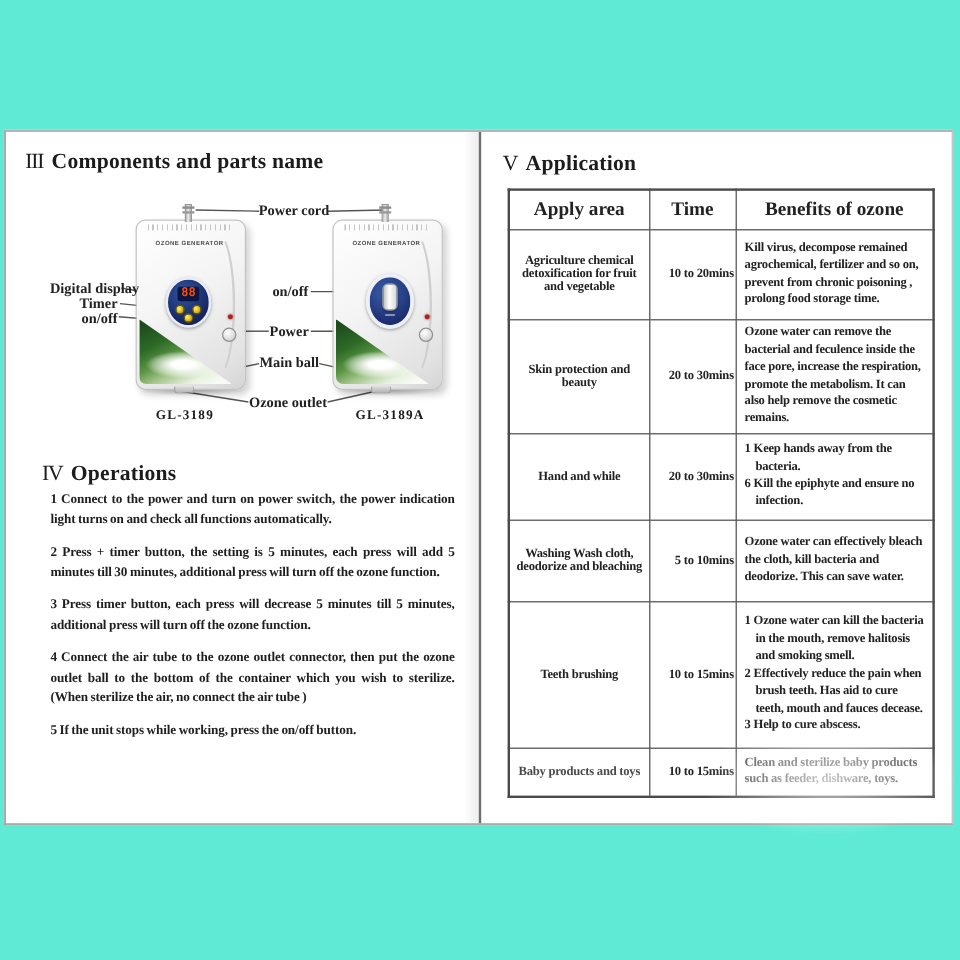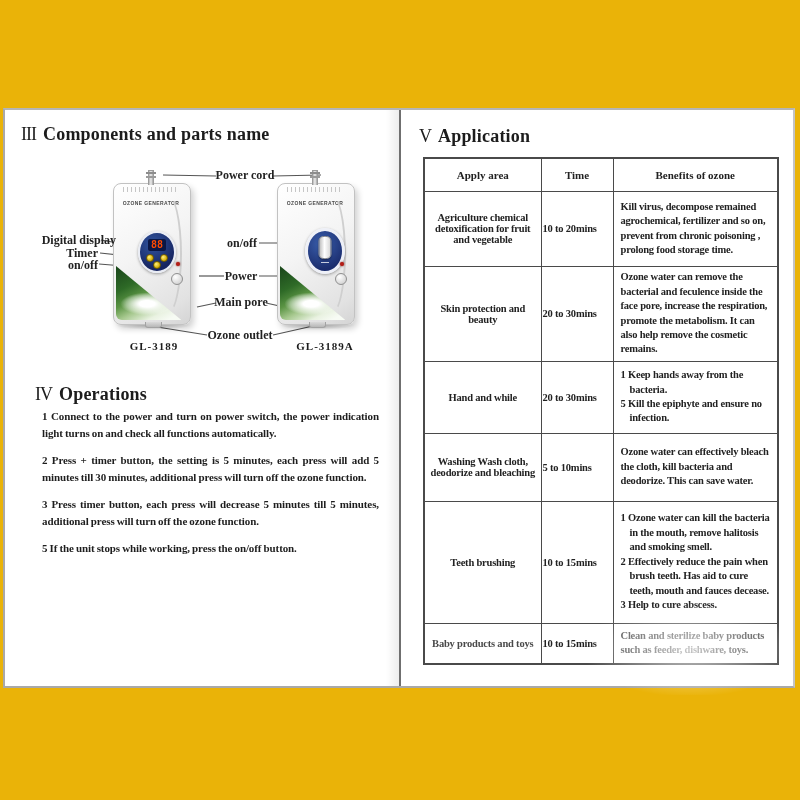--- a/index.html
+++ b/index.html
@@ -1,16 +1,16 @@
 <!DOCTYPE html>
 <html><head>
 <meta charset="utf-8">
 <style>
   html,body{margin:0;padding:0;background:#ffffff;}
-  #canvas{position:relative;width:800px;height:800px;background:#eab308;overflow:hidden;
+  #canvas{position:relative;width:800px;height:800px;background:#5eead4;overflow:hidden;
           font-family:"Liberation Serif","DejaVu Serif",serif;color:#1c1c1c;}
   .abs{position:absolute;}
 
   
   .page-frame{left:3px;top:108px;width:792px;height:580px;border:2px solid #a9a9a9;
               border-right-color:#c4c4c4;border-top-color:#b5b5b5;box-sizing:border-box;background:#fff;}
   .gutter-shade{left:386px;top:110px;width:13px;height:576px;
                 background:linear-gradient(90deg,rgba(0,0,0,0),rgba(0,0,0,0.07));}
   .gutter-line{left:399px;top:110px;width:2px;height:576px;background:#6f6f6f;}
 
@@ -18,21 +18,21 @@
   .sec-head{font-size:18px;font-weight:bold;letter-spacing:0.2px;white-space:nowrap;}
   .sec-head .numeral{font-weight:normal;margin-right:7px;letter-spacing:-1px;}
 
   
   .callout{font-size:12px;font-weight:bold;color:#222;white-space:nowrap;}
   .c-right{text-align:right;}
   .c-center{text-align:center;}
   .model-name{font-size:11px;font-weight:bold;letter-spacing:1px;text-align:center;white-space:nowrap;}
 
   
-  .device{width:76px;height:140px;z-index:2;}
+  .device{width:90px;height:140px;z-index:2;}
   .dev-body{position:absolute;left:0;top:0;width:100%;height:100%;
             background:linear-gradient(145deg,#ffffff 0%,#f4f4f4 45%,#e2e2e2 85%,#d4d4d4 100%);
             border:1px solid #c2c2c2;border-radius:8px;box-shadow:3px 4px 6px rgba(0,0,0,0.18);}
   .dev-shadow{position:absolute;left:2%;bottom:-7px;width:100%;height:10px;z-index:-1;
               background:radial-gradient(ellipse at 50% 50%,rgba(0,0,0,0.25),rgba(0,0,0,0) 70%);}
   .antenna{position:absolute;left:46%;top:-13px;width:4px;height:14px;
            background:linear-gradient(90deg,#b5b5b5,#efefef 50%,#a3a3a3);border:1px solid #9b9b9b;border-bottom:none;}
   .antenna::before{content:"";position:absolute;left:-3px;top:1px;width:10px;height:2px;background:#8d8d8d;}
   .antenna::after{content:"";position:absolute;left:-3px;top:5px;width:10px;height:2px;background:#9a9a9a;}
   .vents{position:absolute;top:4px;left:10px;right:10px;height:5px;
@@ -72,24 +72,24 @@
   
   .ops{left:42px;top:408px;width:337px;font-size:11px;font-weight:bold;line-height:16.5px;
        letter-spacing:-0.1px;word-spacing:-0.5px;color:#1e1e1e;}
   .ops p{margin:0 0 11px 0;text-align:justify;text-align-last:left;}
 
   
   .app-table{left:423px;top:157px;border-collapse:collapse;table-layout:fixed;width:354px;
              font-size:10.5px;font-weight:bold;letter-spacing:-0.2px;color:#222;}
   .app-table th,.app-table td{border:1.5px solid #4a4a4a;vertical-align:middle;overflow:hidden;}
   .app-table{border:2px solid #4a4a4a;}
-  .app-table th{font-size:11px;letter-spacing:0;text-align:center;padding:2px;}
+  .app-table th{font-size:16px;letter-spacing:0;text-align:center;padding:2px;}
   .col-area{width:117px;} .col-time{width:72px;} .col-benefit{width:165px;}
   .td-area{text-align:center;padding:2px 5px;}
-  .td-time{text-align:left;white-space:nowrap;}
+  .td-time{text-align:right;white-space:nowrap;}
   .td-benefit{text-align:left;padding:3px 4px 3px 7px;line-height:1.38;}
   .td-benefit p{margin:0;}
   tr.list .td-benefit p{text-indent:-9px;padding-left:9px;}
   tr.last td{border-bottom:2px dashed #8f8f8f;}
   tr.last .td-benefit p,tr.last .td-area{opacity:0.82;}
   .fade-overlay{left:545px;top:575px;width:250px;height:120px;pointer-events:none;z-index:5;
                 background:radial-gradient(ellipse 60% 55% at 58% 62%,rgba(255,255,255,0.7),rgba(255,255,255,0) 72%);}
 
   svg.lines{left:0;top:0;z-index:1;pointer-events:none;}
   .lbl{z-index:3;}
@@ -159,33 +159,34 @@
     <div class="photo"></div>
     <div class="outlet"></div>
   </div>
 
   <div class="abs callout c-center lbl" style="left:213px;top:168px;width:64px;">Power cord</div>
   <div class="abs callout c-right  lbl" style="left:36px;top:233px;width:80px;">Digital display</div>
   <div class="abs callout c-right  lbl" style="left:20px;top:246px;width:78px;">Timer</div>
   <div class="abs callout c-right  lbl" style="left:20px;top:258px;width:78px;">on/off</div>
   <div class="abs callout c-center lbl" style="left:225px;top:236px;width:34px;">on/off</div>
   <div class="abs callout c-center lbl" style="left:222px;top:269px;width:38px;">Power</div>
-  <div class="abs callout c-center lbl" style="left:214px;top:295px;width:54px;">Main pore</div>
+  <div class="abs callout c-center lbl" style="left:214px;top:295px;width:54px;">Main ball</div>
   <div class="abs callout c-center lbl" style="left:205px;top:328px;width:70px;">Ozone outlet</div>
 
   <div class="abs model-name lbl" style="left:117px;top:340px;width:74px;">GL-3189</div>
   <div class="abs model-name lbl" style="left:280px;top:340px;width:90px;">GL-3189A</div>
 
   <div class="abs sec-head" style="left:35px;top:384px;">
     <span class="numeral">IV</span><span>Operations</span>
   </div>
   <div class="abs ops">
     <p>1 Connect to the power and turn on power switch, the power indication light turns on and check all functions automatically.</p>
     <p>2 Press + timer button, the setting is 5 minutes, each press will add 5 minutes till 30 minutes, additional press will turn off the ozone function.</p>
     <p>3 Press  timer button, each press will decrease 5 minutes till 5 minutes, additional press will turn off the ozone function.</p>
+    <p>4 Connect the air tube to the ozone outlet connector, then put the ozone outlet ball to the bottom of the container which you wish to sterilize. (When sterilize the air, no connect the air tube )</p>
     <p>5 If the unit stops while working, press the on/off button.</p>
   </div>
 
   <div class="abs sec-head" style="left:419px;top:126px;">
     <span class="numeral">V</span><span>Application</span>
   </div>
 
   <table class="abs app-table">
     <colgroup>
         <col class="col-area">
@@ -210,21 +211,21 @@
       <td class="td-time">20 to 30mins</td>
       <td class="td-benefit">
             <p>Ozone water can remove the bacterial and feculence inside the face pore, increase the respiration, promote the metabolism. It can also help remove the cosmetic remains.</p>
           </td>
     </tr>
     <tr style="height:72px;" class="list">
       <td class="td-area">Hand and while</td>
       <td class="td-time">20 to 30mins</td>
       <td class="td-benefit">
         <p>1 Keep hands away from the bacteria.</p>
-        <p>5 Kill the epiphyte and ensure no infection.</p>
+        <p>6 Kill the epiphyte and ensure no infection.</p>
       </td>
     </tr>
     <tr style="height:68px;">
       <td class="td-area">Washing Wash cloth, deodorize and bleaching</td>
       <td class="td-time">5 to 10mins</td>
       <td class="td-benefit">
             <p>Ozone water can effectively bleach the cloth, kill bacteria and deodorize. This can save water.</p>
           </td>
     </tr>
     <tr style="height:122px;" class="list">

